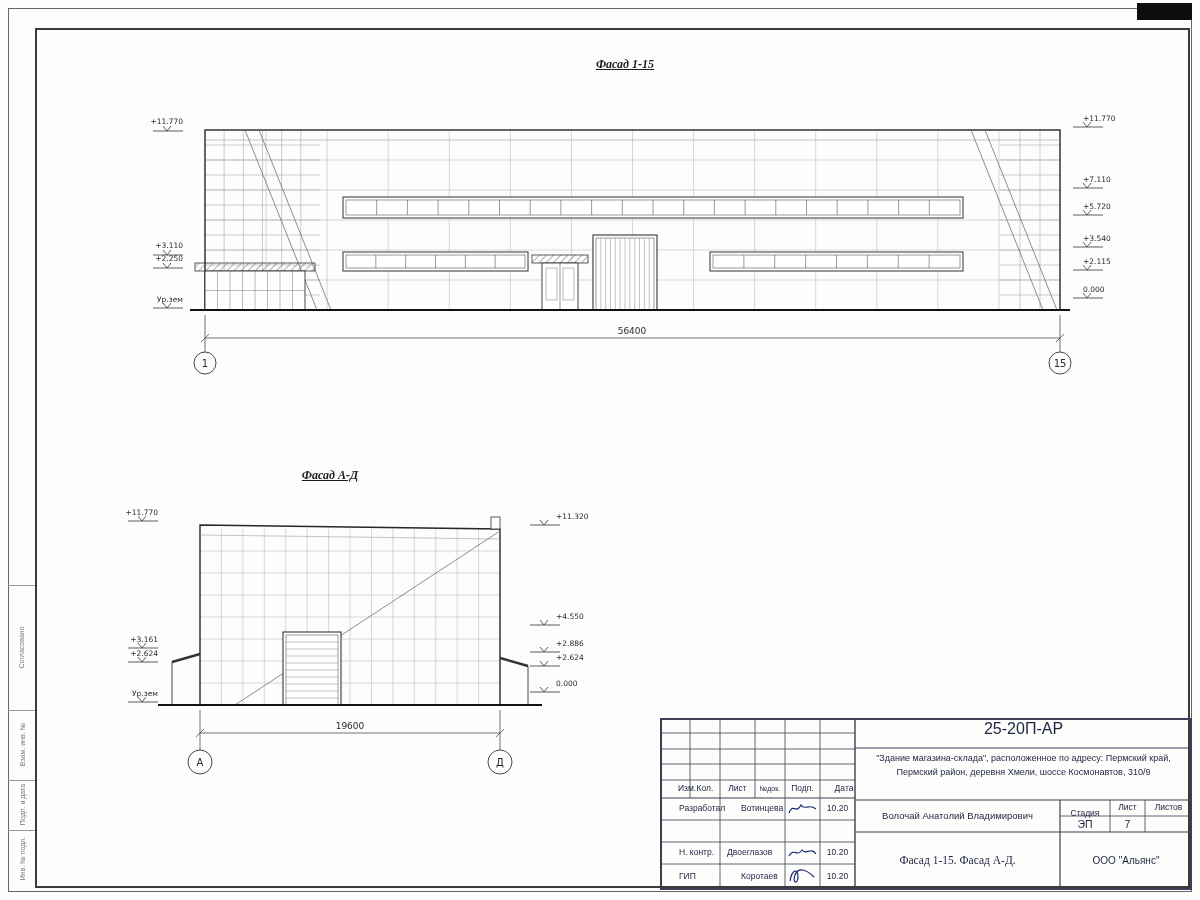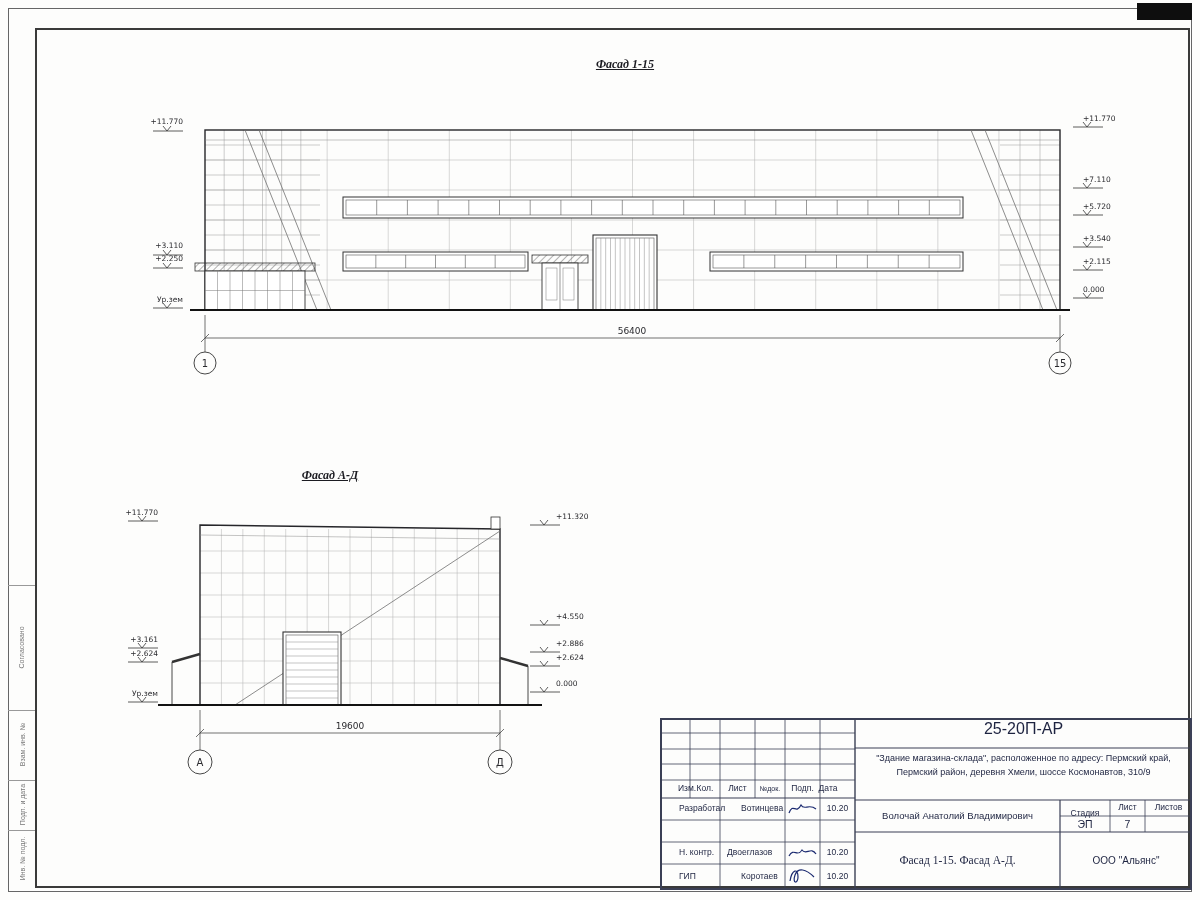--- a/index.html
+++ b/index.html
@@ -368,21 +368,21 @@
 
   <div class="sc" style="left:195px;top:0;width:337px;height:22px;font-size:16px">25-20П-АР</div>
   <div class="sc" style="left:200px;top:33px;width:327px;height:14px;font-size:9px">"Здание магазина-склада", расположенное по адресу: Пермский край,</div>
   <div class="sc" style="left:200px;top:47px;width:327px;height:14px;font-size:9px">Пермский район, деревня Хмели, шоссе Космонавтов, 310/9</div>
 
   <div class="sc" style="left:12px;top:62px;width:30px;height:18px">Изм.</div>
   <div class="sc" style="left:30px;top:62px;width:30px;height:18px">Кол.</div>
   <div class="sc" style="left:60px;top:62px;width:35px;height:18px">Лист</div>
   <div class="sc" style="left:95px;top:62px;width:30px;height:18px;font-size:7px">№док.</div>
   <div class="sc" style="left:125px;top:62px;width:35px;height:18px">Подп.</div>
-  <div class="sc" style="left:160px;top:62px;width:16px;height:18px">Дата</div>
+  <div class="sc" style="left:176px;top:62px;width:16px;height:18px">Дата</div>
 
   <div class="sc left" style="left:0;top:80px;width:60px;height:22px">Разработал</div>
   <div class="sc left" style="left:62px;top:80px;width:62px;height:22px">Вотинцева</div>
   <div class="sc" style="left:160px;top:80px;width:35px;height:22px">10.20</div>
 
   <div class="sc left" style="left:0;top:124px;width:60px;height:22px">Н. контр.</div>
   <div class="sc left" style="left:48px;top:124px;width:44px;height:22px">Двоеглазов</div>
   <div class="sc" style="left:160px;top:124px;width:35px;height:22px">10.20</div>
 
   <div class="sc left" style="left:0;top:146px;width:60px;height:25px">ГИП</div>

